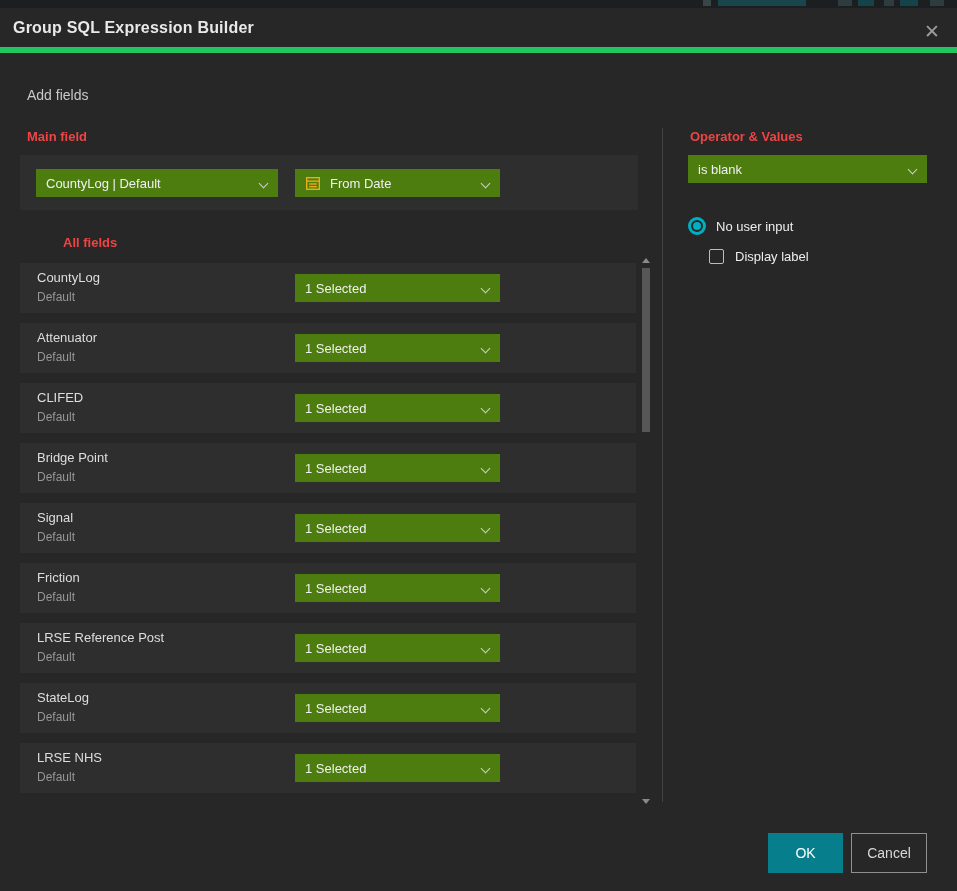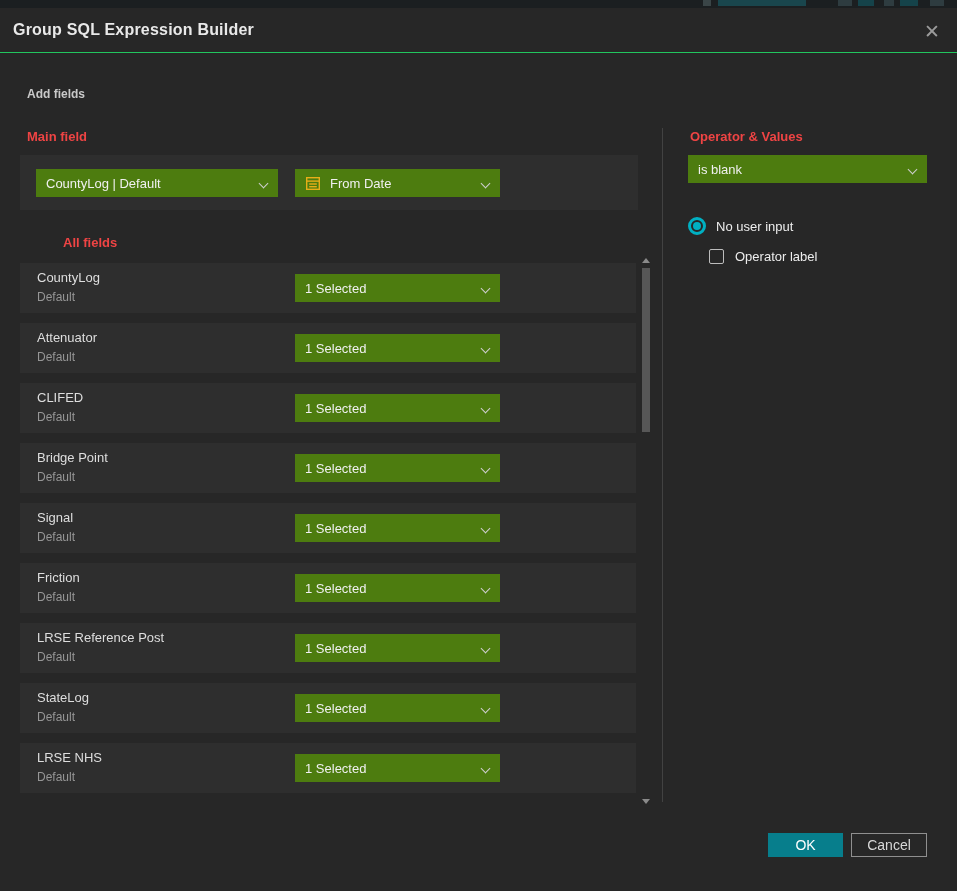--- a/index.html
+++ b/index.html
@@ -14,31 +14,31 @@
   .backdrop-strip { position:absolute; top:0; left:0; width:957px; height:8px; background:#1b1f21; }
   .frag { position:absolute; top:0; height:6px; }
 
   .dialog {
     position:absolute; top:8px; left:0; width:957px; height:883px;
     background:#272727;
   }
   .title-bar {
     position:absolute; top:0; left:0; right:0; height:45px;
     display:flex; align-items:center; padding-left:13px;
-    border-bottom:1px solid #22c55e;
+    border-bottom:6px solid #22c55e;
   }
   .title { font-size:16px; font-weight:bold; color:#e9e9e9; letter-spacing:.2px; }
   .close-btn {
     position:absolute; right:13px; top:11px; width:24px; height:24px;
     display:flex; align-items:center; justify-content:center;
     color:#9b9b9b; font-size:19px; cursor:pointer; background:none; border:none;
     font-family:"Liberation Sans", sans-serif;
   }
 
-  .section-heading { position:absolute; left:27px; font-size:12px; font-weight:bold; color:#c9c9c9; }
+  .section-heading { position:absolute; left:27px; font-size:14px; font-weight:normal; color:#c9c9c9; }
   .sub-label { position:absolute; left:27px; font-size:13px; font-weight:bold; color:#ef4444; }
 
   .panel { position:absolute; background:#2e2e2e; }
 
   .dd {
     position:absolute; height:28px; background:#4d7c0f; color:#f0f0f0;
     display:flex; align-items:center; padding:0 26px 0 10px;
     font-size:13px; cursor:pointer;
   }
   .dd .chev {
@@ -68,21 +68,21 @@
     display:flex; align-items:center; justify-content:center; background:#272727;
   }
   .radio-dot { width:8px; height:8px; border-radius:50%; background:var(--radio,#00b0c2); }
   .radio-label { margin-left:10px; font-size:13px; color:#ededed; }
 
   .check-row { position:absolute; left:709px; top:241px; display:flex; align-items:center; cursor:pointer; }
   .check-box { width:15px; height:15px; border:1px solid #bdbdbd; border-radius:2px; background:transparent; }
   .check-label { margin-left:11px; font-size:13px; color:#ededed; }
 
   .btn {
-    position:absolute; top:825px; height:24px; font-size:14px;
+    position:absolute; top:825px; height:40px; font-size:14px;
     display:flex; align-items:center; justify-content:center;
     cursor:pointer; font-family:"Liberation Sans", sans-serif;
   }
   .btn-ok { left:768px; width:75px; background:var(--accent,#077e8c); color:#ffffff; border:none; }
   .btn-cancel { left:851px; width:76px; background:transparent; color:#d8d8d8; border:1px solid #8f8f8f; }
 </style>
 </head>
 <body>
 
 <div class="backdrop-strip">
@@ -219,19 +219,19 @@
 
   <div class="radio-row">
     <span class="radio-outer">
       <span class="radio-dot"></span>
     </span>
     <span class="radio-label">No user input</span>
   </div>
 
   <div class="check-row">
     <span class="check-box"></span>
-    <span class="check-label">Operator label</span>
+    <span class="check-label">Display label</span>
   </div>
 
   <button class="btn btn-ok">OK</button>
   <button class="btn btn-cancel">Cancel</button>
 
 </div>
 
 </body></html>

